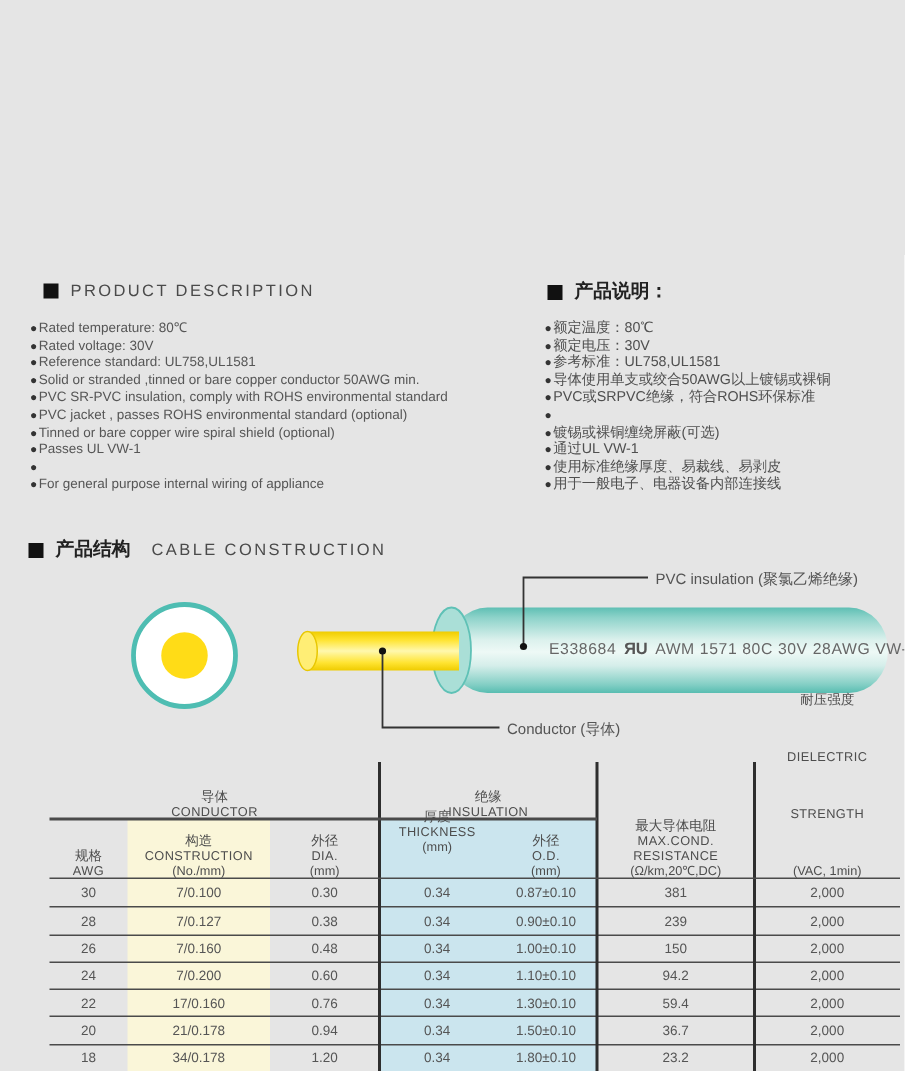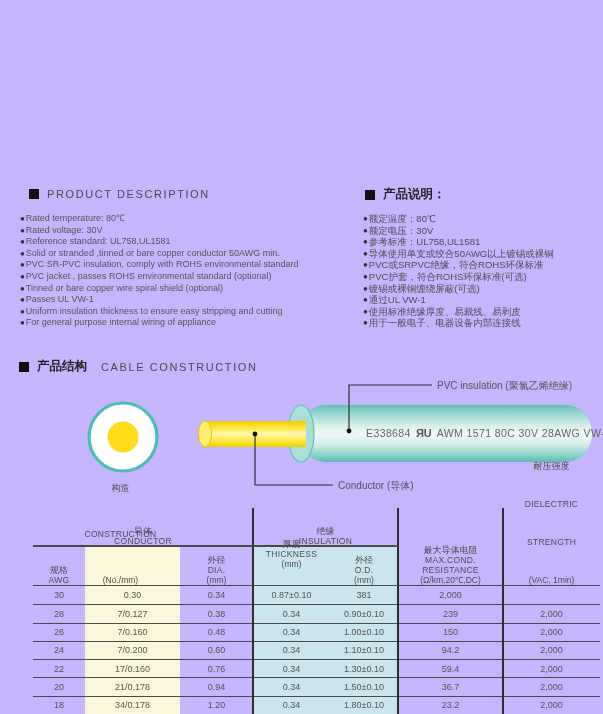--- a/index.html
+++ b/index.html
@@ -1,17 +1,17 @@
 <!DOCTYPE html>
 <html><head>
 <meta charset="utf-8">
 <style>
   html,body { margin:0; padding:0; background:#fff; }
   .sheet {
-    position:relative; width:603px; height:714px; background:#c4b5fd;
+    position:relative; width:603px; height:714px; background:#e5e5e5;
     font-family:"Liberation Sans", sans-serif; overflow:hidden;
     -webkit-font-smoothing:antialiased;
   }
   
   .sec-header { position:absolute; display:flex; align-items:center; gap:8px; color:#3d3d3d; }
   .sq { width:10px; height:10px; background:#111; flex:0 0 auto; }
   .hdr-en { font-size:11px; letter-spacing:1.6px; color:#4a4a4a; font-weight:500; }
   .hdr-zh { font-size:12.5px; font-weight:bold; color:#222; }
 
   
@@ -86,21 +86,20 @@
     <div class="bul">
         <span class="dot">●</span>
         <span>Tinned or bare copper wire spiral shield (optional)</span>
       </div>
     <div class="bul">
         <span class="dot">●</span>
         <span>Passes UL VW-1</span>
       </div>
     <div class="bul">
         <span class="dot">●</span>
-        <span>Uniform insulation thickness to ensure easy stripping and cutting</span>
       </div>
     <div class="bul">
         <span class="dot">●</span>
         <span>For general purpose internal wiring of appliance</span>
       </div>
   </div>
 
   <div class="sec-header" style="left:365px; top:186px;">
     <span class="sq"></span>
     <span class="hdr-zh">产品说明：</span>
@@ -121,21 +120,20 @@
     <div class="bul">
         <span class="dot">●</span>
         <span>导体使用单支或绞合50AWG以上镀锡或裸铜</span>
       </div>
     <div class="bul">
         <span class="dot">●</span>
         <span>PVC或SRPVC绝缘，符合ROHS环保标准</span>
       </div>
     <div class="bul">
         <span class="dot">●</span>
-        <span>PVC护套，符合ROHS环保标准(可选)</span>
       </div>
     <div class="bul">
         <span class="dot">●</span>
         <span>镀锡或裸铜缠绕屏蔽(可选)</span>
       </div>
     <div class="bul">
         <span class="dot">●</span>
         <span>通过UL VW-1</span>
       </div>
     <div class="bul">
@@ -215,21 +213,21 @@
     </div>
     <div class="hcell" style="left:0; top:38px; width:52px; height:39px;">
       <span class="zh">规格</span>
       <span class="en">AWG</span>
     </div>
 
     <div class="hcell" style="left:220px; top:0; width:145px; height:38px;">
       <span class="zh">绝缘</span>
       <span class="en">INSULATION</span>
     </div>
-    <div class="hcell" style="left:40px; top:38px; width:95px; height:39px;gap:36px;">
+    <div class="hcell" style="left:52px; top:38px; width:95px; height:39px;">
       <span class="zh">构造</span>
       <span class="en">CONSTRUCTION</span>
       <span class="unit">(No./mm)</span>
     </div>
     <div class="hcell" style="left:147px; top:38px; width:73px; height:39px;">
       <span class="zh">外径</span>
       <span class="en">DIA.</span>
       <span class="unit">(mm)</span>
     </div>
     <div class="hcell" style="left:220px; top:22px; width:77px; height:39px;">
@@ -251,20 +249,21 @@
     <div class="hcell" style="left:470px; top:0; width:97px; height:77px;gap:28px;">
       <span class="zh">耐压强度</span>
       <span class="en">DIELECTRIC</span>
       <span class="en">STRENGTH</span>
       <span class="unit">(VAC, 1min)</span>
     </div>
 
     <div class="tbody">
       <div class="tr">
         <div class="td">30</div>
+        <div class="td">7/0.100</div>
         <div class="td">0.30</div>
         <div class="td">0.34</div>
         <div class="td">0.87±0.10</div>
         <div class="td">381</div>
         <div class="td">2,000</div>
       </div>
       <div class="tr">
         <div class="td">28</div>
         <div class="td">7/0.127</div>
         <div class="td">0.38</div>

